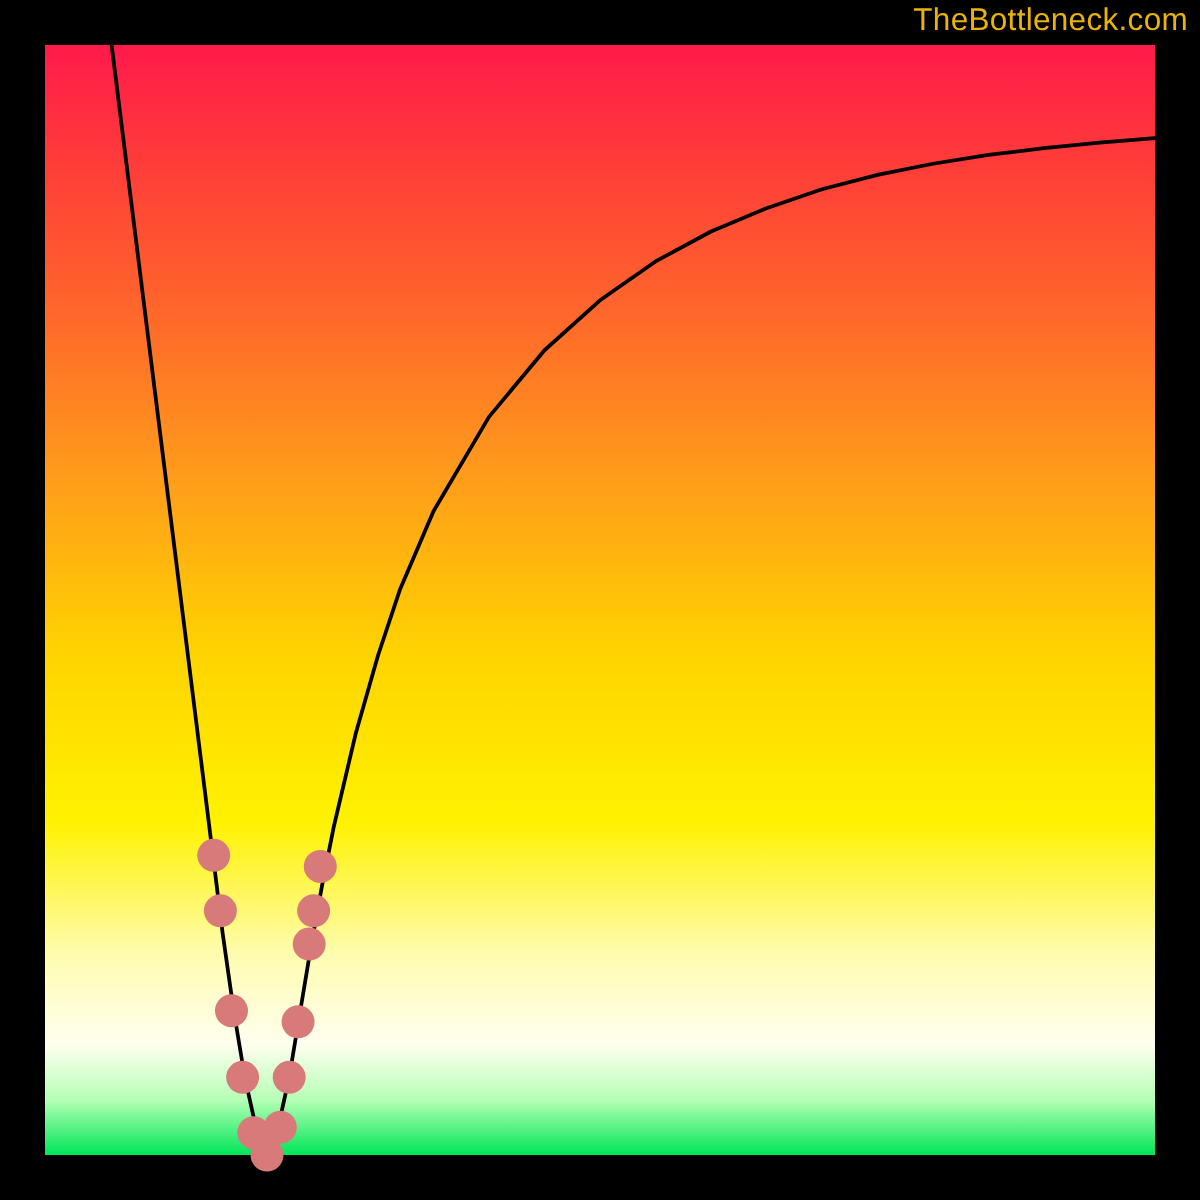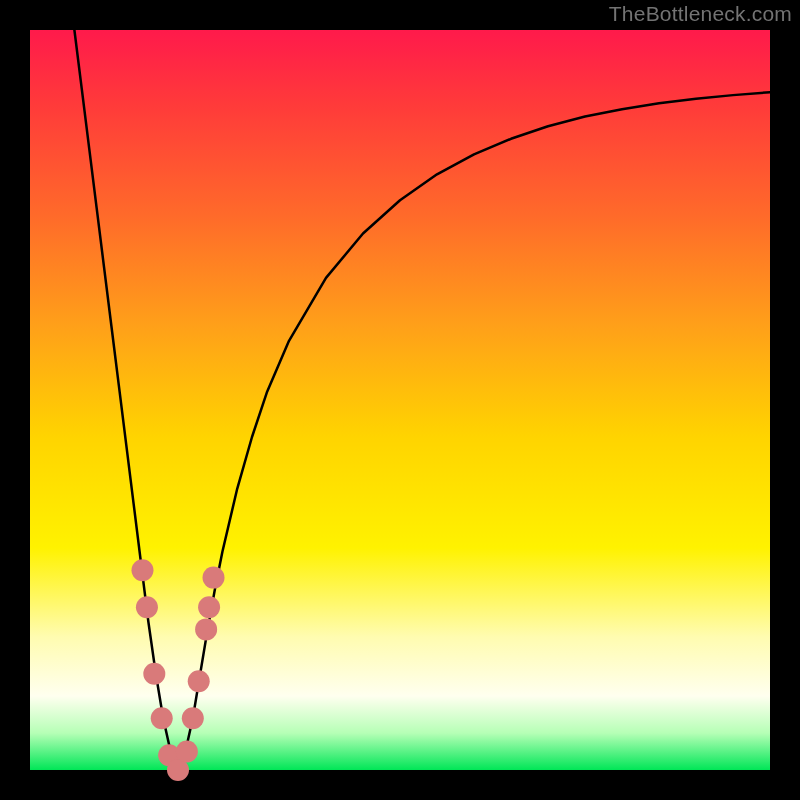--- a/index.html
+++ b/index.html
@@ -29,21 +29,21 @@
       #fffcb0 82%,
       #ffffef 90%,
       #b6ffb6 95%,
       #00e657 100%
     );
   }
   .watermark {
     position: absolute;
     top: 2px;
     right: 8px;
-    color: #737373;
+    color: #eab308;
     font-size: 21px;
     font-weight: 500;
     letter-spacing: 0.2px;
     user-select: none;
   }
   svg {
     position: absolute;
     inset: 0;
   }
 </style>

